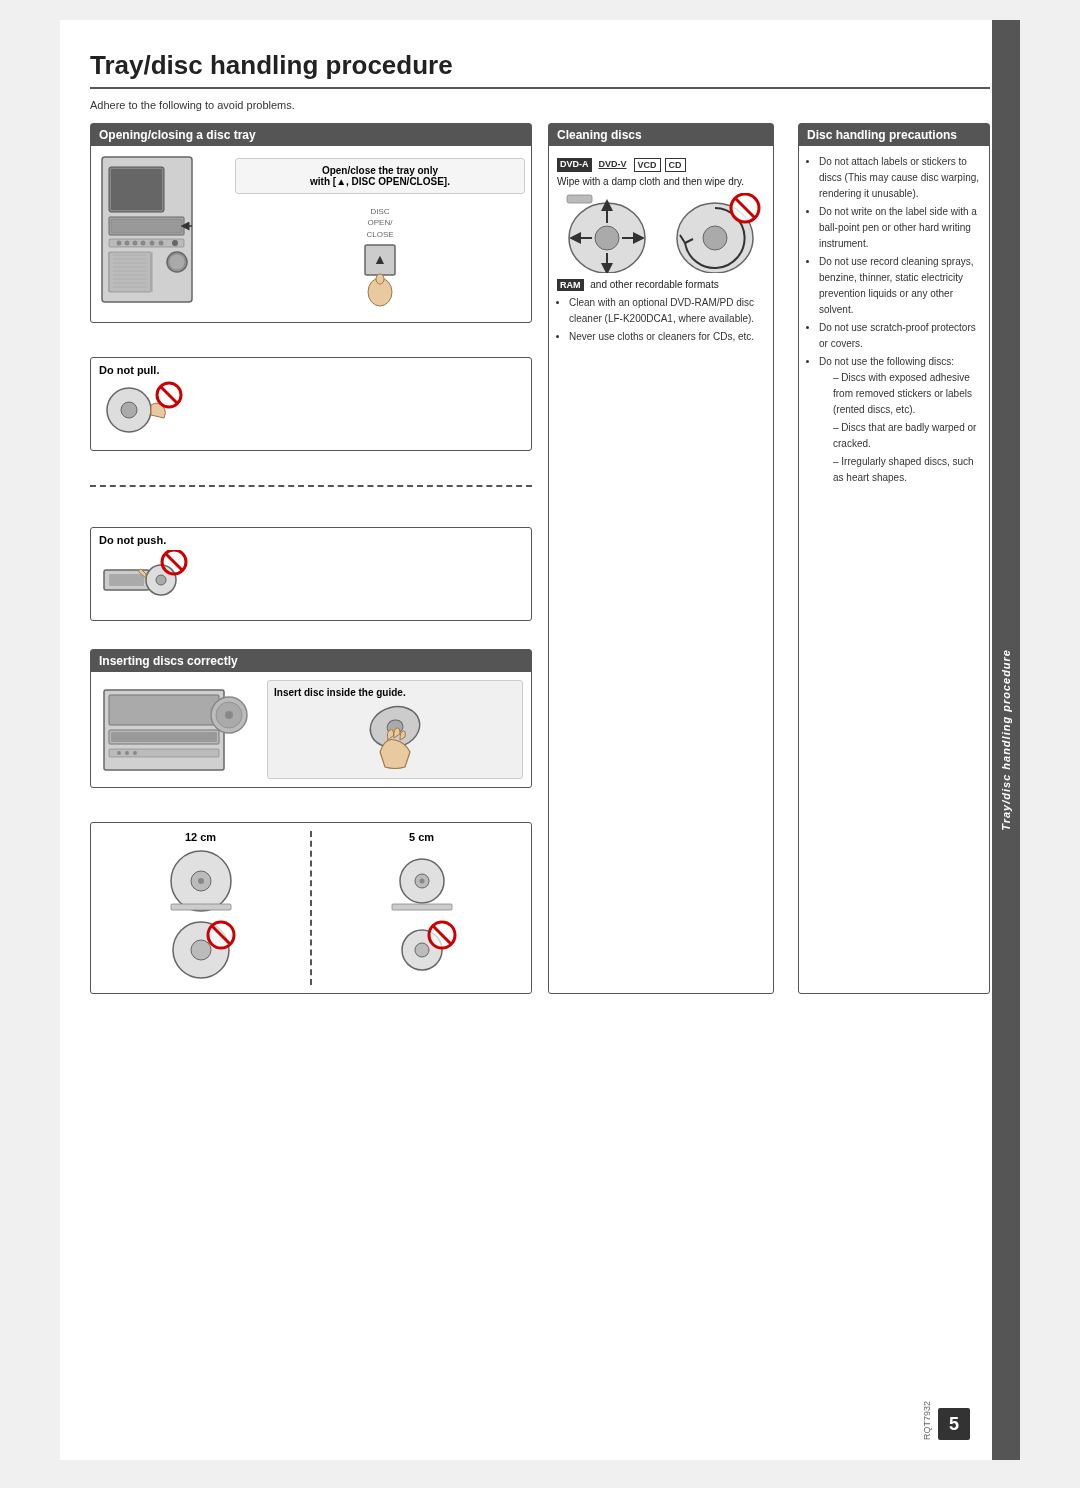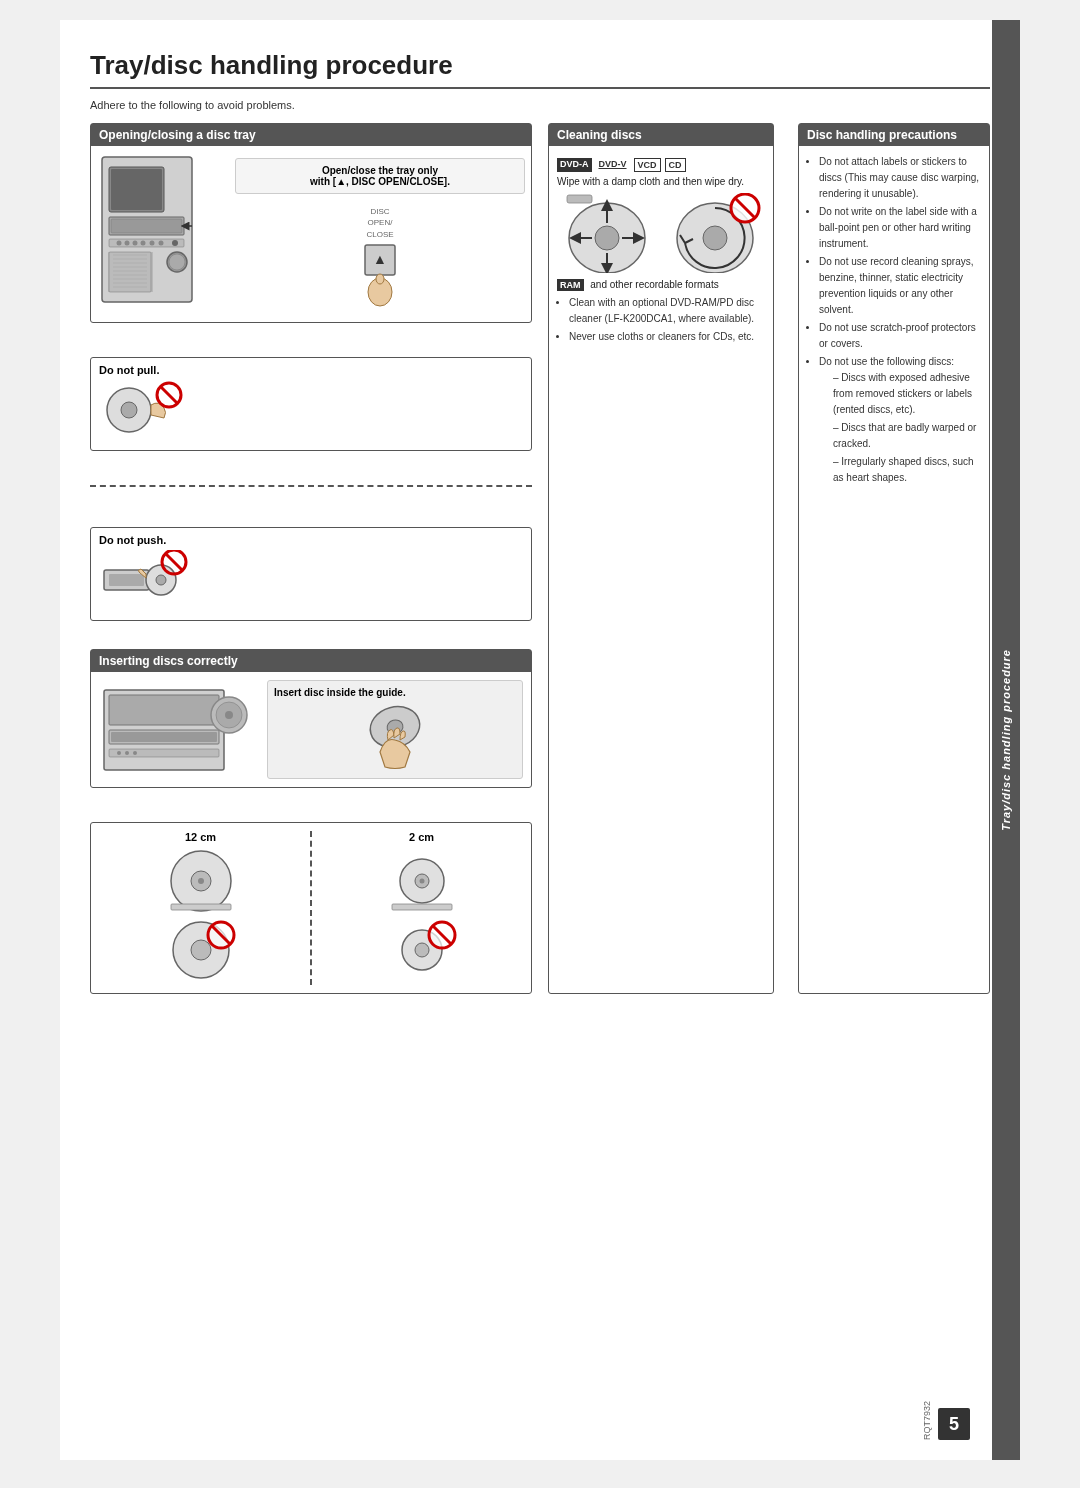--- a/index.html
+++ b/index.html
@@ -459,21 +459,21 @@
               <ellipse cx="35" cy="30" rx="10" ry="10" fill="#bbb" stroke="#666" stroke-width="1"></ellipse>
 
               <circle cx="55" cy="15" r="13" fill="rgba(255,255,255,0.7)" stroke="#cc0000" stroke-width="3"></circle>
               <line x1="46" y1="6" x2="64" y2="24" stroke="#cc0000" stroke-width="3"></line>
             </svg>
           </div>
 
           <div style="width:2px; background:none; border-left:2px dashed #555; margin:0 8px;"></div>
 
           <div class="disc-size-col">
-            <div class="disc-size-label">2 cm</div>
+            <div class="disc-size-label">5 cm</div>
 
             <svg width="70" height="65" viewBox="0 0 70 65">
               <ellipse cx="35" cy="32" rx="22" ry="22" fill="#e0e0e0" stroke="#666" stroke-width="1.5"></ellipse>
               <ellipse cx="35" cy="32" rx="7" ry="7" fill="#bbb" stroke="#666" stroke-width="1"></ellipse>
               <ellipse cx="35" cy="32" rx="2.5" ry="2.5" fill="#888"></ellipse>
               <rect x="5" y="55" width="60" height="6" rx="1" fill="#ccc" stroke="#888" stroke-width="0.8"></rect>
             </svg>
 
             <svg width="70" height="65" viewBox="0 0 70 65">
               <ellipse cx="35" cy="30" rx="20" ry="20" fill="#e0e0e0" stroke="#666" stroke-width="1.5"></ellipse>

